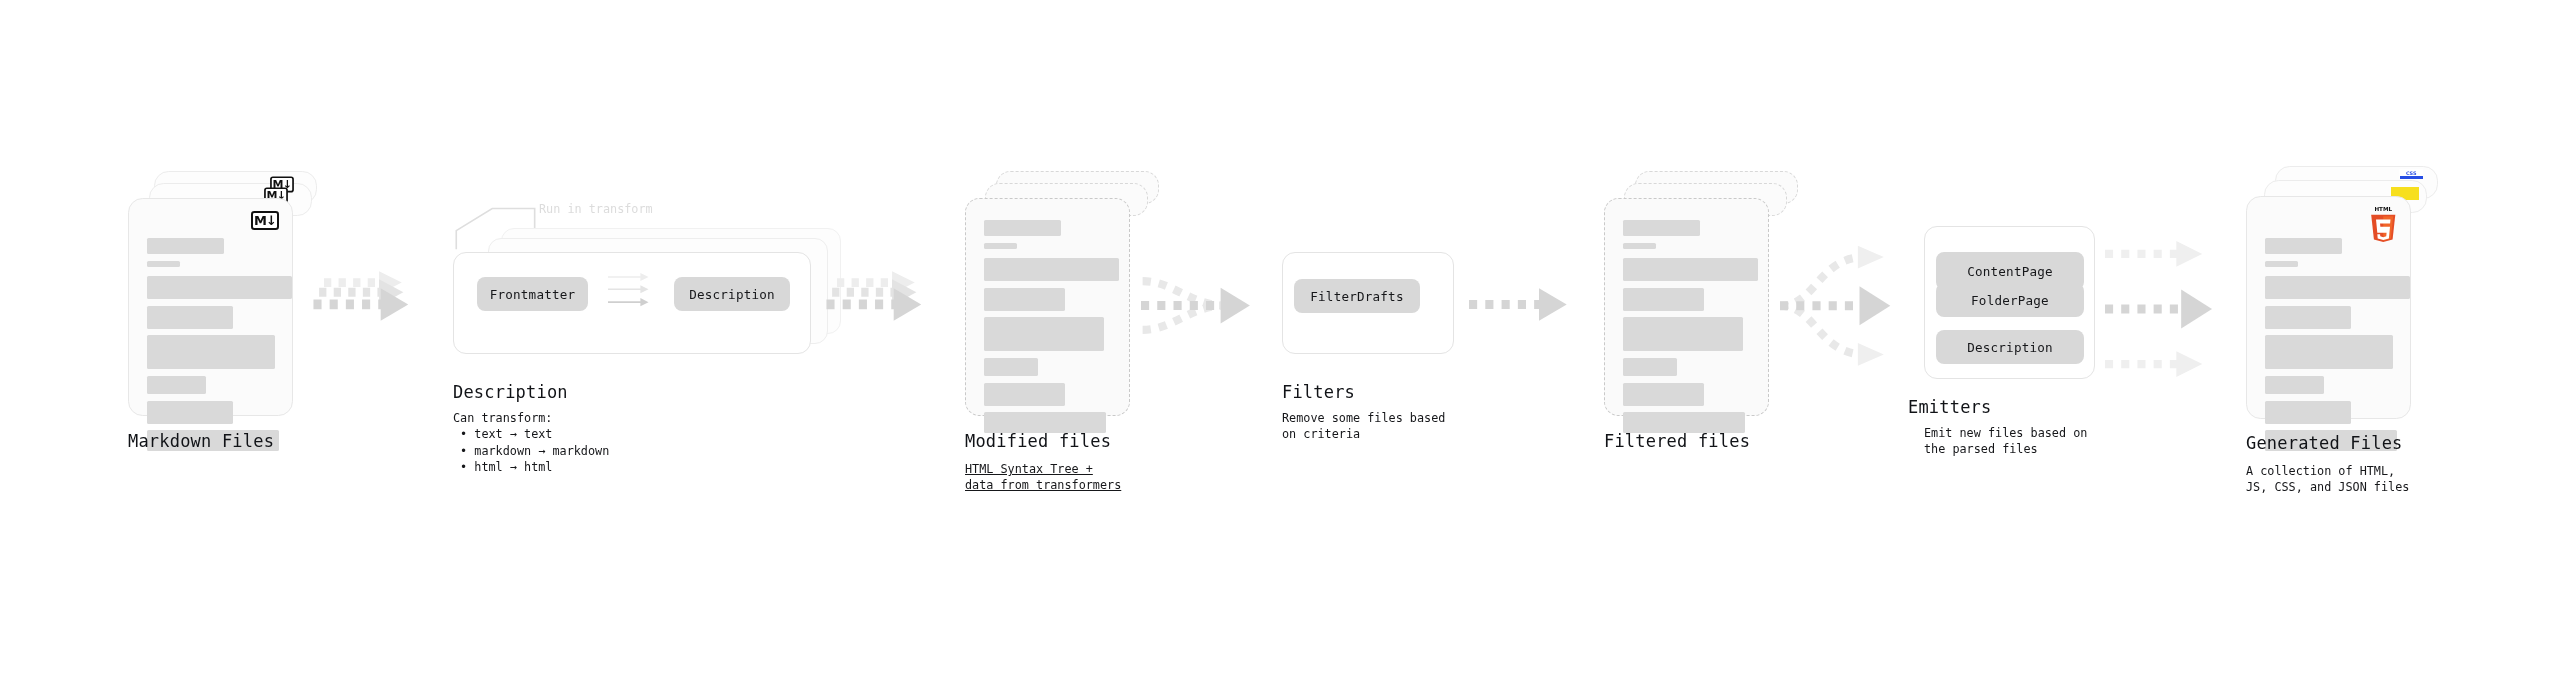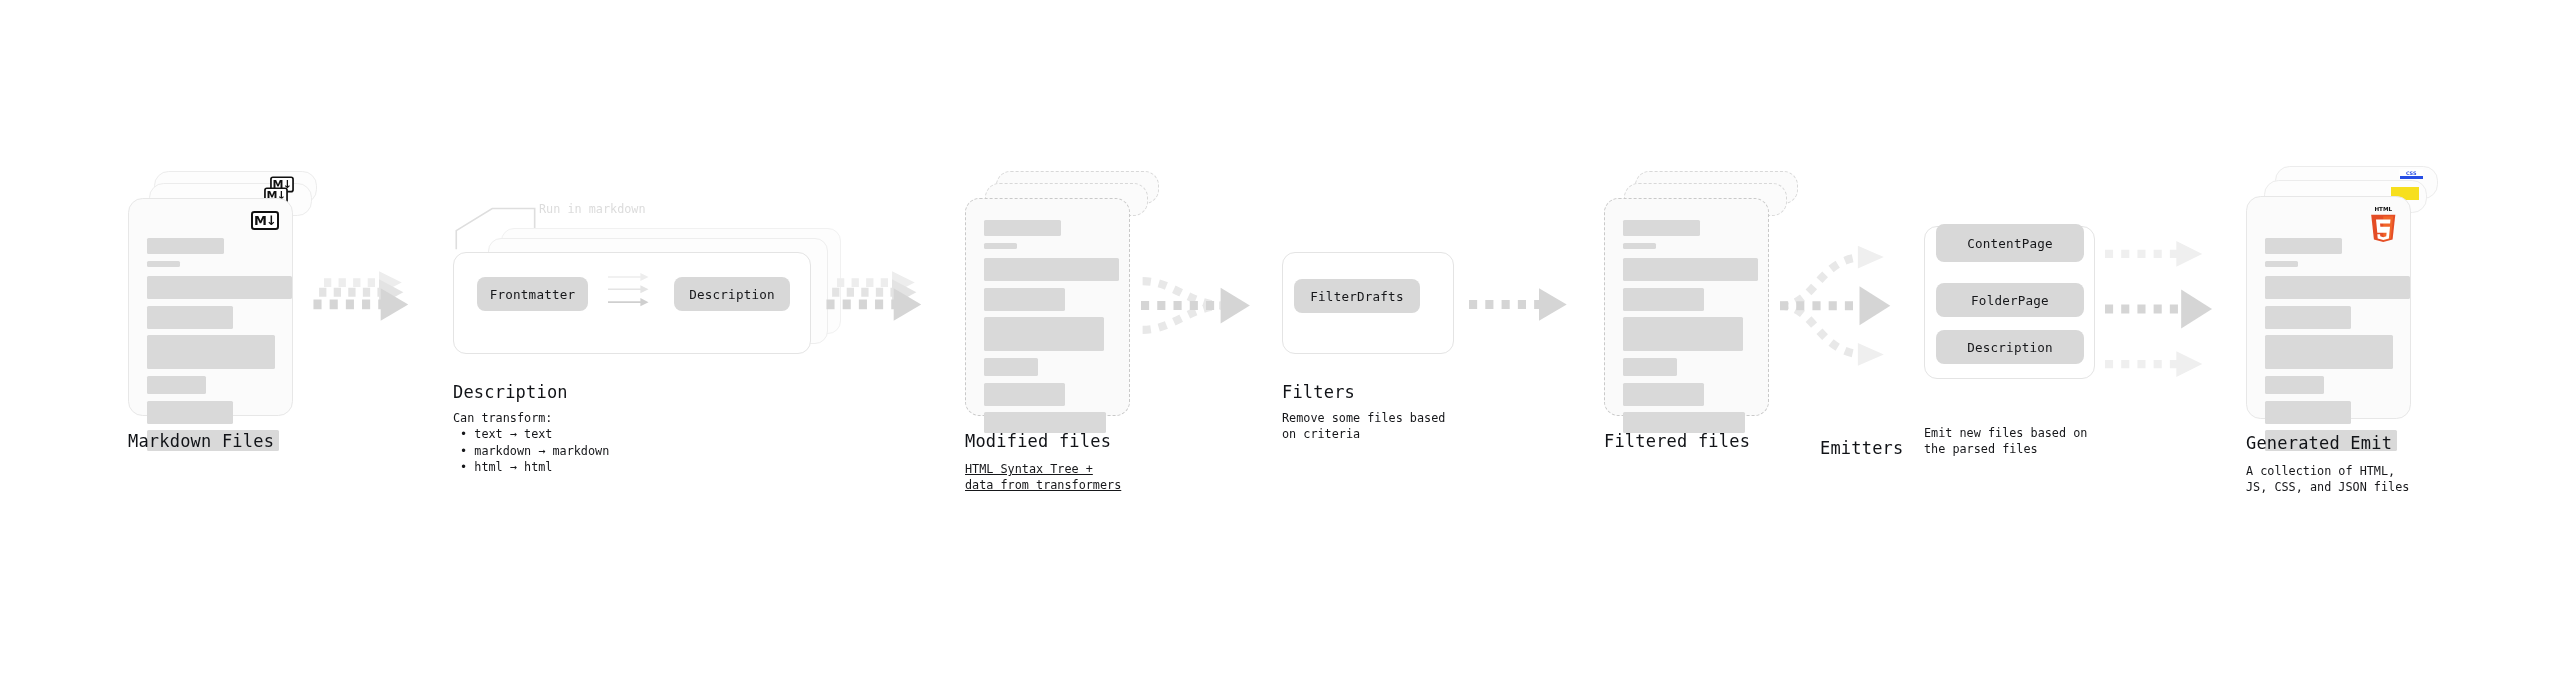--- a/index.html
+++ b/index.html
@@ -125,21 +125,21 @@
       <line x1="5" y1="45" x2="98" y2="45"></line>
     </g>
     <polygon points="88,25 122,45 88,65" fill="#d5d5d5"></polygon>
   </svg>
 
   <div class="node">
 
     <svg style="left:453px;top:202px;" width="98" height="49" viewBox="0 0 120 60">
       <path d="M4,58 L4,35 L48,8 L100,8 L100,45" stroke="#dedede" stroke-width="2" fill="none"></path>
     </svg>
-    <div class="parallel" style="left:539px;top:202px;">Run in markdown</div>
+    <div class="parallel" style="left:539px;top:202px;">Run in transform</div>
 
     <div class="pbox ghost2" style="left:501px;top:228px;width:340px;height:106px;border-color:#f1f1f1;"></div>
     <div class="pbox ghost2" style="left:488px;top:238px;width:340px;height:106px;border-color:#eeeeee;"></div>
 
     <div class="chip faint" style="left:510px;top:254px;width:111px;height:34px;">Frontmatter</div>
     <div class="chip faint" style="left:660px;top:254px;width:116px;height:34px;">Description</div>
     <div class="chip faint2" style="left:499px;top:266px;width:111px;height:34px;">Frontmatter</div>
     <div class="chip faint2" style="left:650px;top:266px;width:116px;height:34px;">Description</div>
 
     <div class="pbox" style="left:453px;top:252px;width:358px;height:102px;"></div>
@@ -252,24 +252,24 @@
     <polygon points="96,2  128,16  96,30" fill="#efefef"></polygon>
     <polygon points="96,122 128,136 96,150" fill="#efefef"></polygon>
     <g fill="none" stroke="#d5d5d5" stroke-width="11" stroke-dasharray="10 10">
       <line x1="0" y1="76" x2="108" y2="76"></line>
     </g>
     <polygon points="98,52 136,76 98,100" fill="#d5d5d5"></polygon>
   </svg>
 
   <div class="node">
     <div class="pbox" style="left:1924px;top:226px;width:171px;height:153px;"></div>
-    <div class="chip" style="left:1936px;top:224px;width:148px;height:38px;">ContentPage</div>
+    <div class="chip" style="left:1936px;top:252px;width:148px;height:38px;">ContentPage</div>
     <div class="chip" style="left:1936px;top:283px;width:148px;height:34px;">FolderPage</div>
     <div class="chip" style="left:1936px;top:330px;width:148px;height:34px;">Description</div>
-    <div class="title" style="left:1820px;top:397px;margin-top:41px;">Emitters</div>
+    <div class="title" style="left:1908px;top:397px;">Emitters</div>
     <div class="sub" style="left:1924px;top:425px;">Emit new files based on
 the parsed files</div>
   </div>
 
   <svg style="left:2105px;top:236px;" width="154" height="146" viewBox="0 0 190 180">
     <g fill="none" stroke="#efefef" stroke-width="10" stroke-dasharray="10 10">
       <line x1="0" y1="22" x2="96" y2="22"></line>
       <line x1="0" y1="158" x2="96" y2="158"></line>
     </g>
     <polygon points="88,6   120,22  88,38" fill="#efefef"></polygon>
@@ -300,19 +300,19 @@
         <div class="bar" style="width:77px;height:16.3px;"></div>
         <div class="bar" style="width:32.5px;height:6.5px;margin-bottom:9px;"></div>
         <div class="bar" style="width:145px;height:23px;"></div>
         <div class="bar" style="width:86px;height:23px;"></div>
         <div class="bar" style="width:128px;height:34px;"></div>
         <div class="bar" style="width:59px;height:18.7px;"></div>
         <div class="bar" style="width:86px;height:23px;"></div>
         <div class="bar" style="width:132px;height:20.3px;"></div>
       </div>
     </div>
-    <div class="title" style="left:2246px;top:433px;">Generated Emit</div>
+    <div class="title" style="left:2246px;top:433px;">Generated Files</div>
     <div class="sub" style="left:2246px;top:463px;">A collection of HTML,
 JS, CSS, and JSON files</div>
   </div>
 
 </div>
 
 
 </body></html>

